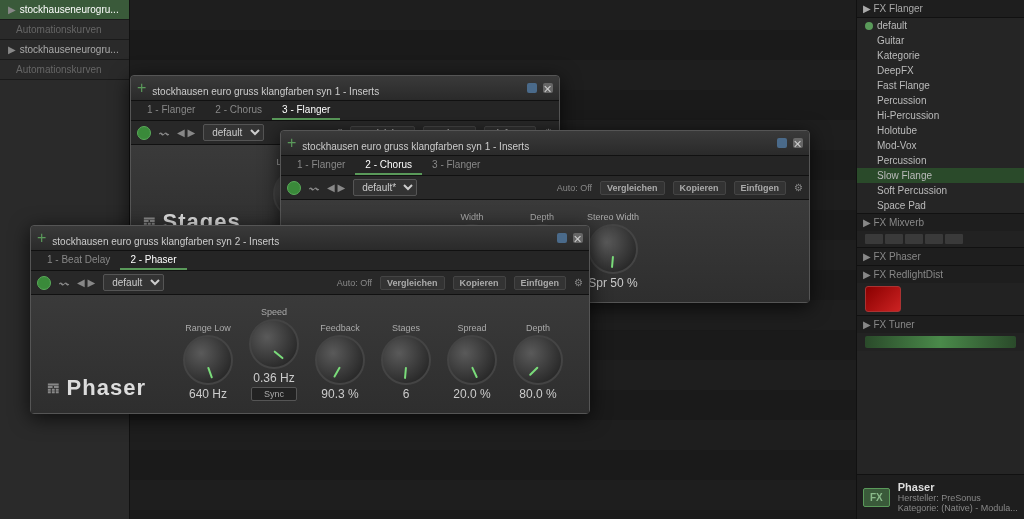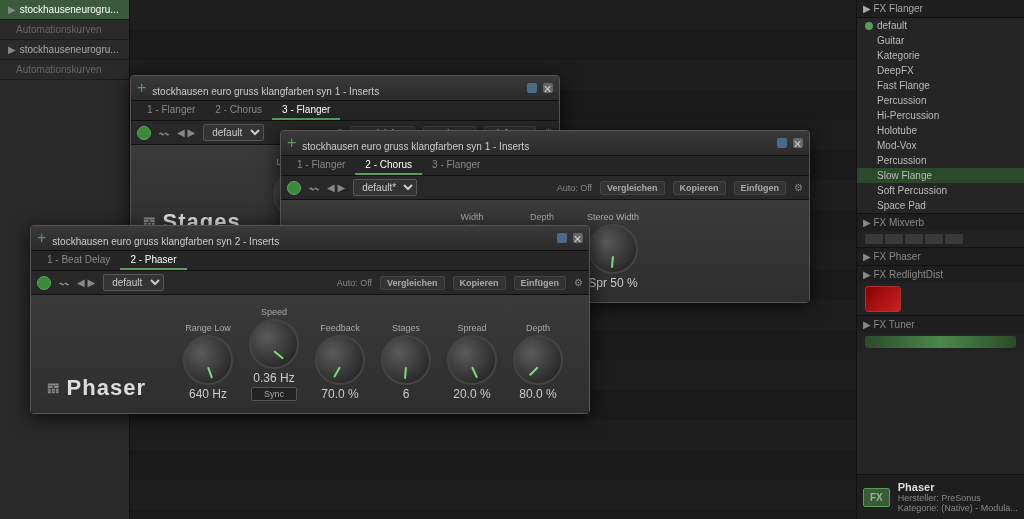--- a/index.html
+++ b/index.html
@@ -629,21 +629,21 @@
       </div>
       <div class="knob-value">0.36 Hz</div>
       <button class="sync-btn">Sync</button>
     </div>
 
     <div class="knob-group">
       <div class="knob-label">Feedback</div>
       <div class="knob large">
         <div class="knob-indicator" style="transform:translateX(-50%) rotate(30deg);"></div>
       </div>
-      <div class="knob-value">70.0 %</div>
+      <div class="knob-value">90.3 %</div>
     </div>
 
     <div class="knob-group">
       <div class="knob-label">Stages</div>
       <div class="knob large">
         <div class="knob-indicator" style="transform:translateX(-50%) rotate(5deg);"></div>
       </div>
       <div class="knob-value">6</div>
     </div>
 

